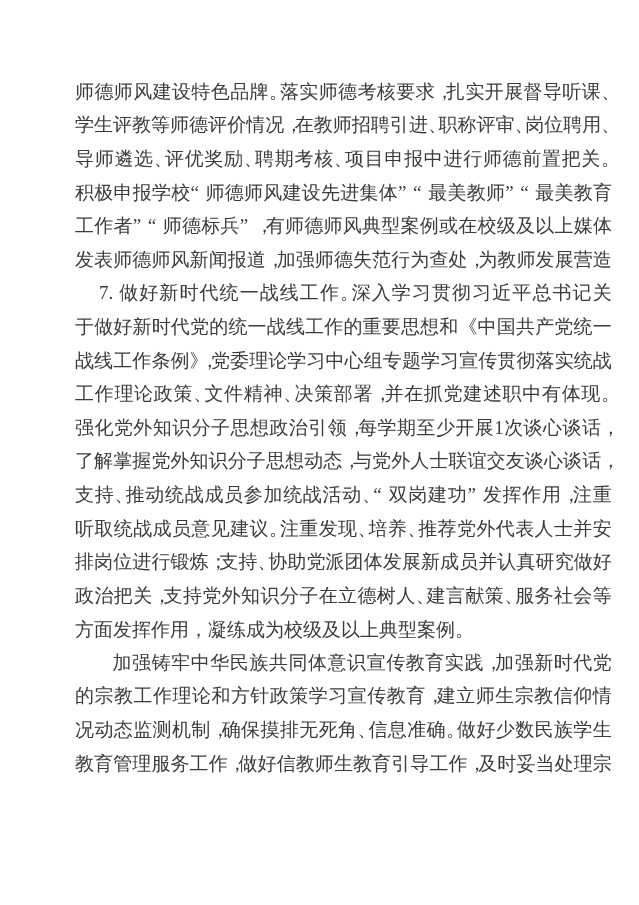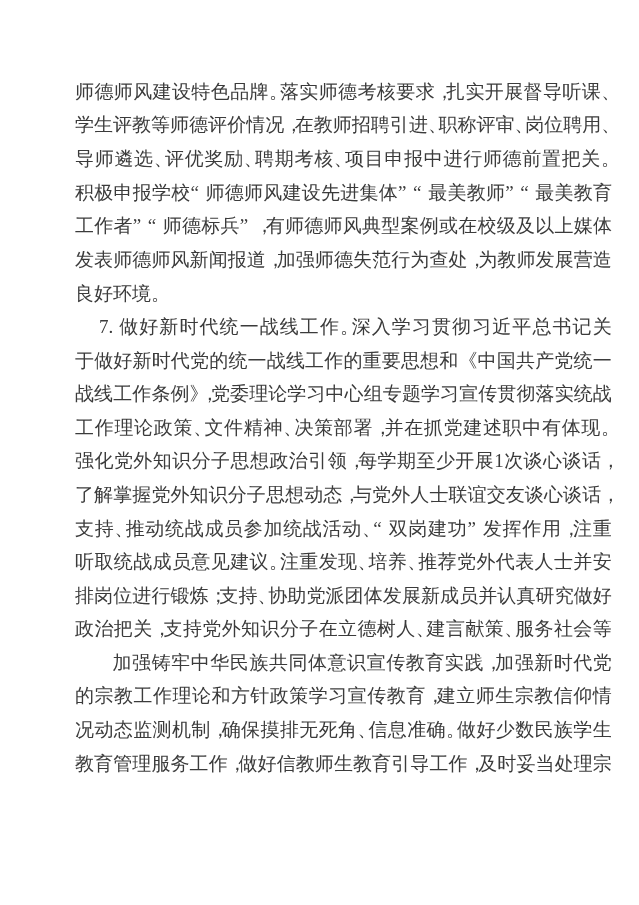--- a/index.html
+++ b/index.html
@@ -51,29 +51,29 @@
 <body>
 
 <div class="page">
   <div class="doc-content" id="doc-content" style="color: rgb(59, 59, 59);">
       <div class="line"><span>师</span><span>德</span><span>师</span><span>风</span><span>建</span><span>设</span><span>特</span><span>色</span><span>品</span><span>牌</span><span class="p">。</span><span>落</span><span>实</span><span>师</span><span>德</span><span>考</span><span>核</span><span>要</span><span>求</span><span class="p">，</span><span>扎</span><span>实</span><span>开</span><span>展</span><span>督</span><span>导</span><span>听</span><span>课</span><span class="p">、</span></div>
       <div class="line"><span>学</span><span>生</span><span>评</span><span>教</span><span>等</span><span>师</span><span>德</span><span>评</span><span>价</span><span>情</span><span>况</span><span class="p">，</span><span>在</span><span>教</span><span>师</span><span>招</span><span>聘</span><span>引</span><span>进</span><span class="p">、</span><span>职</span><span>称</span><span>评</span><span>审</span><span class="p">、</span><span>岗</span><span>位</span><span>聘</span><span>用</span><span class="p">、</span></div>
       <div class="line"><span>导</span><span>师</span><span>遴</span><span>选</span><span class="p">、</span><span>评</span><span>优</span><span>奖</span><span>励</span><span class="p">、</span><span>聘</span><span>期</span><span>考</span><span>核</span><span class="p">、</span><span>项</span><span>目</span><span>申</span><span>报</span><span>中</span><span>进</span><span>行</span><span>师</span><span>德</span><span>前</span><span>置</span><span>把</span><span>关</span><span class="p">。</span></div>
       <div class="line"><span>积</span><span>极</span><span>申</span><span>报</span><span>学</span><span>校</span><span class="q">“</span><span>师</span><span>德</span><span>师</span><span>风</span><span>建</span><span>设</span><span>先</span><span>进</span><span>集</span><span>体</span><span class="q">”</span><span class="q">“</span><span>最</span><span>美</span><span>教</span><span>师</span><span class="q">”</span><span class="q">“</span><span>最</span><span>美</span><span>教</span><span>育</span></div>
       <div class="line"><span>工</span><span>作</span><span>者</span><span class="q">”</span><span class="q">“</span><span>师</span><span>德</span><span>标</span><span>兵</span><span class="q">”</span><span class="p">，</span><span>有</span><span>师</span><span>德</span><span>师</span><span>风</span><span>典</span><span>型</span><span>案</span><span>例</span><span>或</span><span>在</span><span>校</span><span>级</span><span>及</span><span>以</span><span>上</span><span>媒</span><span>体</span></div>
       <div class="line"><span>发</span><span>表</span><span>师</span><span>德</span><span>师</span><span>风</span><span>新</span><span>闻</span><span>报</span><span>道</span><span class="p">，</span><span>加</span><span>强</span><span>师</span><span>德</span><span>失</span><span>范</span><span>行</span><span>为</span><span>查</span><span>处</span><span class="p">，</span><span>为</span><span>教</span><span>师</span><span>发</span><span>展</span><span>营</span><span>造</span></div>
-      <div class="line pend">良好环境。</div>
       <div class="line"><span class="ind" style="width: 23px;"></span><span class="pre">7. </span><span>做</span><span>好</span><span>新</span><span>时</span><span>代</span><span>统</span><span>一</span><span>战</span><span>线</span><span>工</span><span>作</span><span class="p">。</span><span>深</span><span>入</span><span>学</span><span>习</span><span>贯</span><span>彻</span><span>习</span><span>近</span><span>平</span><span>总</span><span>书</span><span>记</span><span>关</span></div>
       <div class="line"><span>于</span><span>做</span><span>好</span><span>新</span><span>时</span><span>代</span><span>党</span><span>的</span><span>统</span><span>一</span><span>战</span><span>线</span><span>工</span><span>作</span><span>的</span><span>重</span><span>要</span><span>思</span><span>想</span><span>和</span><span>《</span><span>中</span><span>国</span><span>共</span><span>产</span><span>党</span><span>统</span><span>一</span></div>
       <div class="line"><span>战</span><span>线</span><span>工</span><span>作</span><span>条</span><span>例</span><span class="p">》</span><span class="p">，</span><span>党</span><span>委</span><span>理</span><span>论</span><span>学</span><span>习</span><span>中</span><span>心</span><span>组</span><span>专</span><span>题</span><span>学</span><span>习</span><span>宣</span><span>传</span><span>贯</span><span>彻</span><span>落</span><span>实</span><span>统</span><span>战</span></div>
       <div class="line"><span>工</span><span>作</span><span>理</span><span>论</span><span>政</span><span>策</span><span class="p">、</span><span>文</span><span>件</span><span>精</span><span>神</span><span class="p">、</span><span>决</span><span>策</span><span>部</span><span>署</span><span class="p">，</span><span>并</span><span>在</span><span>抓</span><span>党</span><span>建</span><span>述</span><span>职</span><span>中</span><span>有</span><span>体</span><span>现</span><span class="p">。</span></div>
       <div class="line"><span>强</span><span>化</span><span>党</span><span>外</span><span>知</span><span>识</span><span>分</span><span>子</span><span>思</span><span>想</span><span>政</span><span>治</span><span>引</span><span>领</span><span class="p">，</span><span>每</span><span>学</span><span>期</span><span>至</span><span>少</span><span>开</span><span>展</span><span>1</span><span>次</span><span>谈</span><span>心</span><span>谈</span><span>话</span><span class="p">，</span></div>
       <div class="line"><span>了</span><span>解</span><span>掌</span><span>握</span><span>党</span><span>外</span><span>知</span><span>识</span><span>分</span><span>子</span><span>思</span><span>想</span><span>动</span><span>态</span><span class="p">，</span><span>与</span><span>党</span><span>外</span><span>人</span><span>士</span><span>联</span><span>谊</span><span>交</span><span>友</span><span>谈</span><span>心</span><span>谈</span><span>话</span><span class="p">，</span></div>
       <div class="line"><span>支</span><span>持</span><span class="p">、</span><span>推</span><span>动</span><span>统</span><span>战</span><span>成</span><span>员</span><span>参</span><span>加</span><span>统</span><span>战</span><span>活</span><span>动</span><span class="p">、</span><span class="q">“</span><span>双</span><span>岗</span><span>建</span><span>功</span><span class="q">”</span><span>发</span><span>挥</span><span>作</span><span>用</span><span class="p">，</span><span>注</span><span>重</span></div>
       <div class="line"><span>听</span><span>取</span><span>统</span><span>战</span><span>成</span><span>员</span><span>意</span><span>见</span><span>建</span><span>议</span><span class="p">。</span><span>注</span><span>重</span><span>发</span><span>现</span><span class="p">、</span><span>培</span><span>养</span><span class="p">、</span><span>推</span><span>荐</span><span>党</span><span>外</span><span>代</span><span>表</span><span>人</span><span>士</span><span>并</span><span>安</span></div>
       <div class="line"><span>排</span><span>岗</span><span>位</span><span>进</span><span>行</span><span>锻</span><span>炼</span><span class="p">；</span><span>支</span><span>持</span><span class="p">、</span><span>协</span><span>助</span><span>党</span><span>派</span><span>团</span><span>体</span><span>发</span><span>展</span><span>新</span><span>成</span><span>员</span><span>并</span><span>认</span><span>真</span><span>研</span><span>究</span><span>做</span><span>好</span></div>
       <div class="line"><span>政</span><span>治</span><span>把</span><span>关</span><span class="p">，</span><span>支</span><span>持</span><span>党</span><span>外</span><span>知</span><span>识</span><span>分</span><span>子</span><span>在</span><span>立</span><span>德</span><span>树</span><span>人</span><span class="p">、</span><span>建</span><span>言</span><span>献</span><span>策</span><span class="p">、</span><span>服</span><span>务</span><span>社</span><span>会</span><span>等</span></div>
+      <div class="line pend">方面发挥作用，凝练成为校级及以上典型案例。</div>
       <div class="line"><span class="ind" style="width: 37px;"></span><span>加</span><span>强</span><span>铸</span><span>牢</span><span>中</span><span>华</span><span>民</span><span>族</span><span>共</span><span>同</span><span>体</span><span>意</span><span>识</span><span>宣</span><span>传</span><span>教</span><span>育</span><span>实</span><span>践</span><span class="p">，</span><span>加</span><span>强</span><span>新</span><span>时</span><span>代</span><span>党</span></div>
       <div class="line"><span>的</span><span>宗</span><span>教</span><span>工</span><span>作</span><span>理</span><span>论</span><span>和</span><span>方</span><span>针</span><span>政</span><span>策</span><span>学</span><span>习</span><span>宣</span><span>传</span><span>教</span><span>育</span><span class="p">，</span><span>建</span><span>立</span><span>师</span><span>生</span><span>宗</span><span>教</span><span>信</span><span>仰</span><span>情</span></div>
       <div class="line"><span>况</span><span>动</span><span>态</span><span>监</span><span>测</span><span>机</span><span>制</span><span class="p">，</span><span>确</span><span>保</span><span>摸</span><span>排</span><span>无</span><span>死</span><span>角</span><span class="p">、</span><span>信</span><span>息</span><span>准</span><span>确</span><span class="p">。</span><span>做</span><span>好</span><span>少</span><span>数</span><span>民</span><span>族</span><span>学</span><span>生</span></div>
       <div class="line"><span>教</span><span>育</span><span>管</span><span>理</span><span>服</span><span>务</span><span>工</span><span>作</span><span class="p">，</span><span>做</span><span>好</span><span>信</span><span>教</span><span>师</span><span>生</span><span>教</span><span>育</span><span>引</span><span>导</span><span>工</span><span>作</span><span class="p">，</span><span>及</span><span>时</span><span>妥</span><span>当</span><span>处</span><span>理</span><span>宗</span></div>
     </div>
 </div>
 
 </body></html>

